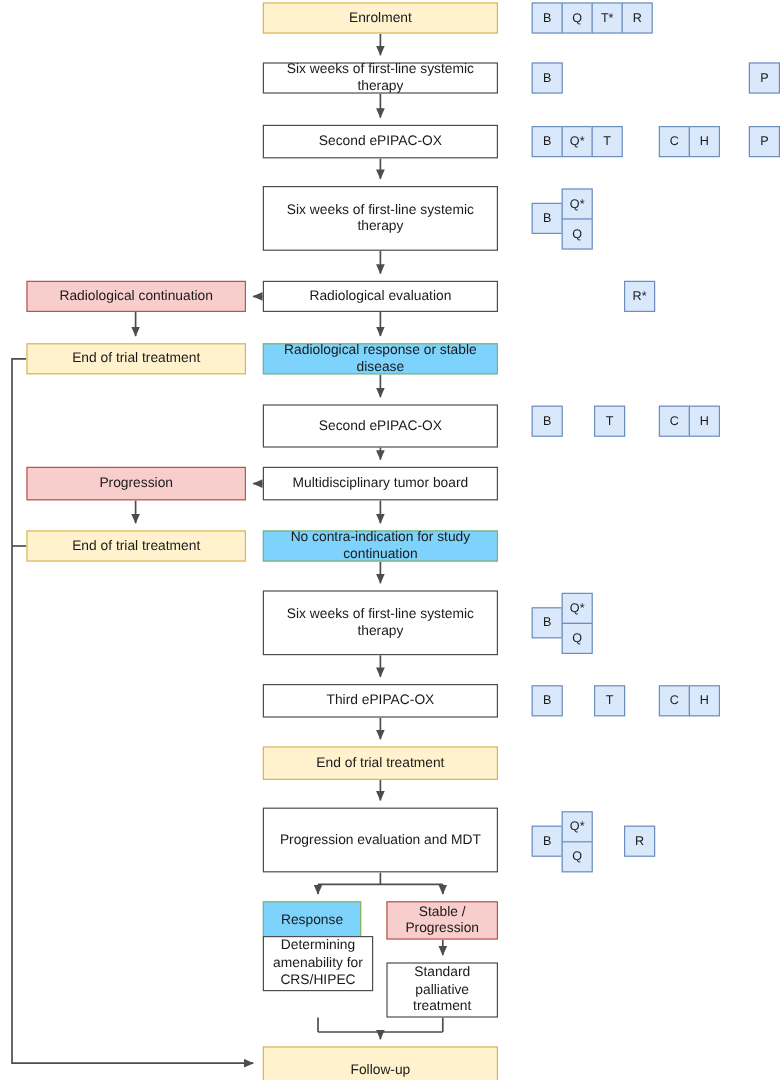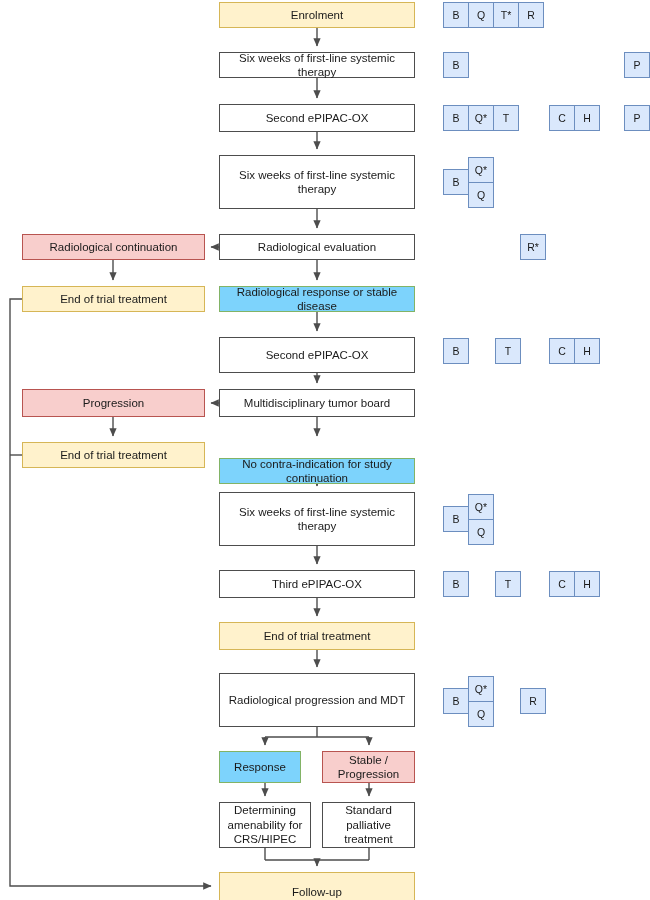--- a/index.html
+++ b/index.html
@@ -73,28 +73,28 @@
       <div class="node plain" style="left: 219px; top: 104px; width: 196px; height: 28px;">Second ePIPAC-OX</div>
       <div class="node plain" style="left: 219px; top: 155px; width: 196px; height: 54px;">Six weeks of first-line systemic therapy</div>
       <div class="node plain" style="left: 219px; top: 234px; width: 196px; height: 26px;">Radiological evaluation</div>
       <div class="node pink" style="left: 22px; top: 234px; width: 183px; height: 26px;">Radiological continuation</div>
       <div class="node yellow" style="left: 22px; top: 286px; width: 183px; height: 26px;">End of trial treatment</div>
       <div class="node green" style="left: 219px; top: 286px; width: 196px; height: 26px;">Radiological response or stable disease</div>
       <div class="node plain" style="left: 219px; top: 337px; width: 196px; height: 36px;">Second ePIPAC-OX</div>
       <div class="node plain" style="left: 219px; top: 389px; width: 196px; height: 28px;">Multidisciplinary tumor board</div>
       <div class="node pink" style="left: 22px; top: 389px; width: 183px; height: 28px;">Progression</div>
       <div class="node yellow" style="left: 22px; top: 442px; width: 183px; height: 26px;">End of trial treatment</div>
-      <div class="node green" style="left: 219px; top: 458px; width: 196px; height: 26px;">No contra-indication for study continuation</div>
+      <div class="node green" style="left: 219px; top: 442px; width: 196px; height: 26px;">No contra-indication for study continuation</div>
       <div class="node plain" style="left: 219px; top: 492px; width: 196px; height: 54px;">Six weeks of first-line systemic therapy</div>
       <div class="node plain" style="left: 219px; top: 570px; width: 196px; height: 28px;">Third ePIPAC-OX</div>
       <div class="node yellow" style="left: 219px; top: 622px; width: 196px; height: 28px;">End of trial treatment</div>
-      <div class="node plain" style="left: 219px; top: 673px; width: 196px; height: 54px;">Radiological progression and MDT</div>
+      <div class="node plain" style="left: 219px; top: 673px; width: 196px; height: 54px;">Progression evaluation and MDT</div>
       <div class="node green" style="left: 219px; top: 751px; width: 82px; height: 32px;">Response</div>
       <div class="node pink" style="left: 322px; top: 751px; width: 93px; height: 32px;">Stable /<br>Progression</div>
-      <div class="node plain" style="left: 219px; top: 802px; width: 92px; height: 46px;">Determining<br>amenability for<br>CRS/HIPEC</div>
+      <div class="node plain" style="left: 219px; top: 780px; width: 92px; height: 46px;">Determining<br>amenability for<br>CRS/HIPEC</div>
       <div class="node plain" style="left: 322px; top: 802px; width: 93px; height: 46px;">Standard palliative<br>treatment</div>
       <div class="node yellow" style="left: 219px; top: 872px; width: 196px; height: 40px; text-align: center;">Follow-up</div>
     </div>
   <div id="badge-layer">
       <div class="badge-group" style="left: 443px; top: 2px;">
         <div class="badge" style="width: 26px; height: 26px;">B</div>
         <div class="badge" style="width: 26px; height: 26px;">Q</div>
         <div class="badge" style="width: 26px; height: 26px;">T*</div>
         <div class="badge" style="width: 26px; height: 26px;">R</div>
       </div>

